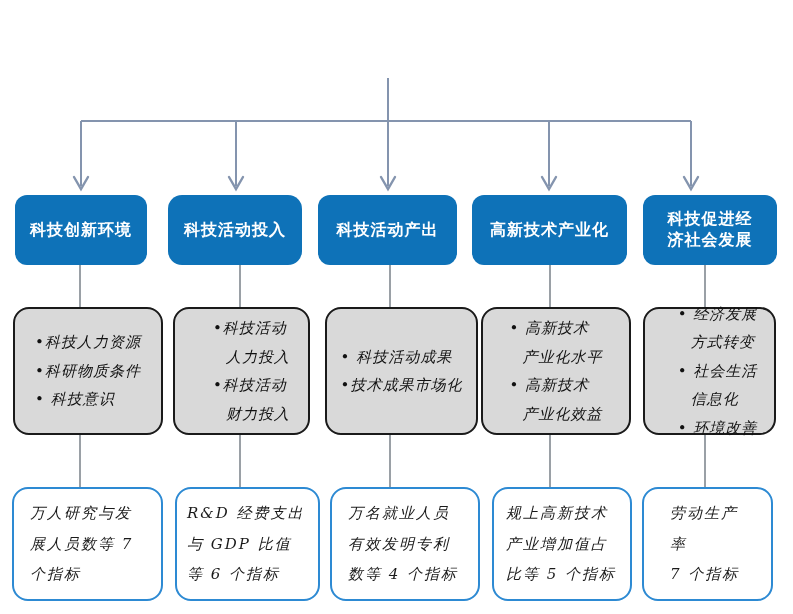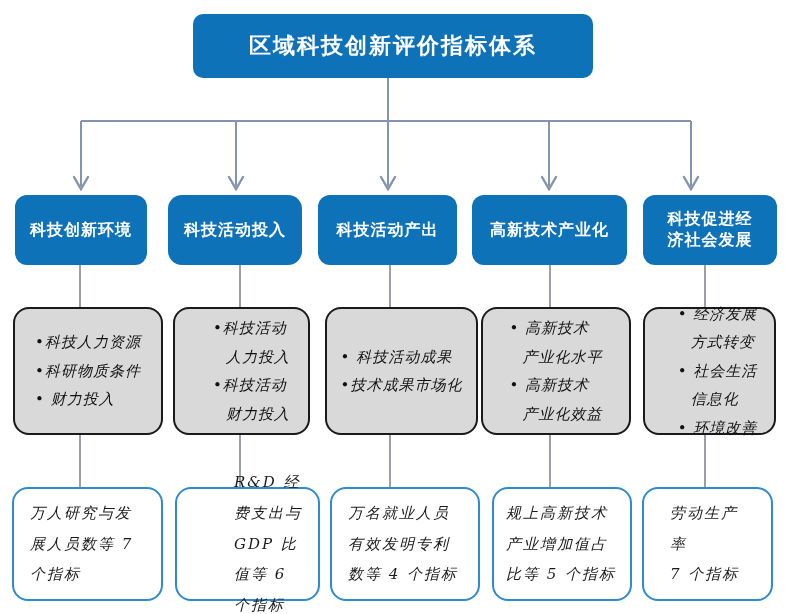--- a/index.html
+++ b/index.html
@@ -50,21 +50,21 @@
     white-space:pre-line;padding-left:13px;text-indent:-13px;margin:0;
   }
 
   
   .leaf-node{
     position:absolute;top:487px;height:114px;z-index:2;box-sizing:border-box;
     background:#ffffff;border:2px solid #2d8ad3;border-radius:16px;
     display:flex;align-items:center;
   }
   .l1{left:12px;width:151px;}
-  .l2{left:175px;width:145px;padding-left:47px;}
+  .l2{left:175px;width:145px;}
   .l3{left:330px;width:150px;}
   .l4{left:492px;width:140px;}
   .l5{left:642px;width:131px;}
   .leaf-caption{
     margin:0;padding:0 16px;white-space:pre-line;text-align:left;
     font-family:"DejaVu Serif","Liberation Serif",serif;font-style:italic;
     font-size:15px;line-height:2.05;letter-spacing:2px;color:#1a1a1a;
   }
   .l2 .leaf-caption{padding:0 10px;}
   .l4 .leaf-caption{padding:0 12px;}
@@ -99,35 +99,32 @@
       <path d="M550 265 V308"></path>
       <path d="M705 265 V308"></path>
       <path d="M80 434 V488"></path>
       <path d="M240 434 V488"></path>
       <path d="M390 434 V488"></path>
       <path d="M550 434 V488"></path>
       <path d="M705 434 V488"></path>
     </g>
   </svg>
 
-  <div class="root-node">
-    <span>区域科技创新评价指标体系</span>
-  </div>
 
   <div class="branch-node b1">科技创新环境</div>
   <div class="branch-node b2">科技活动投入</div>
   <div class="branch-node b3">科技活动产出</div>
   <div class="branch-node b4">高新技术产业化</div>
   <div class="branch-node b5">科技促进经济社会发展</div>
 
   <div class="category-node g1">
     <ul class="bullet-list">
       <li>•科技人力资源</li>
       <li>•科研物质条件</li>
-      <li>• 财力投入</li>
+      <li>• 科技意识</li>
     </ul>
   </div>
   <div class="category-node g2">
     <ul class="bullet-list">
       <li>•科技活动
 人力投入</li>
       <li>•科技活动
 财力投入</li>
     </ul>
   </div>

